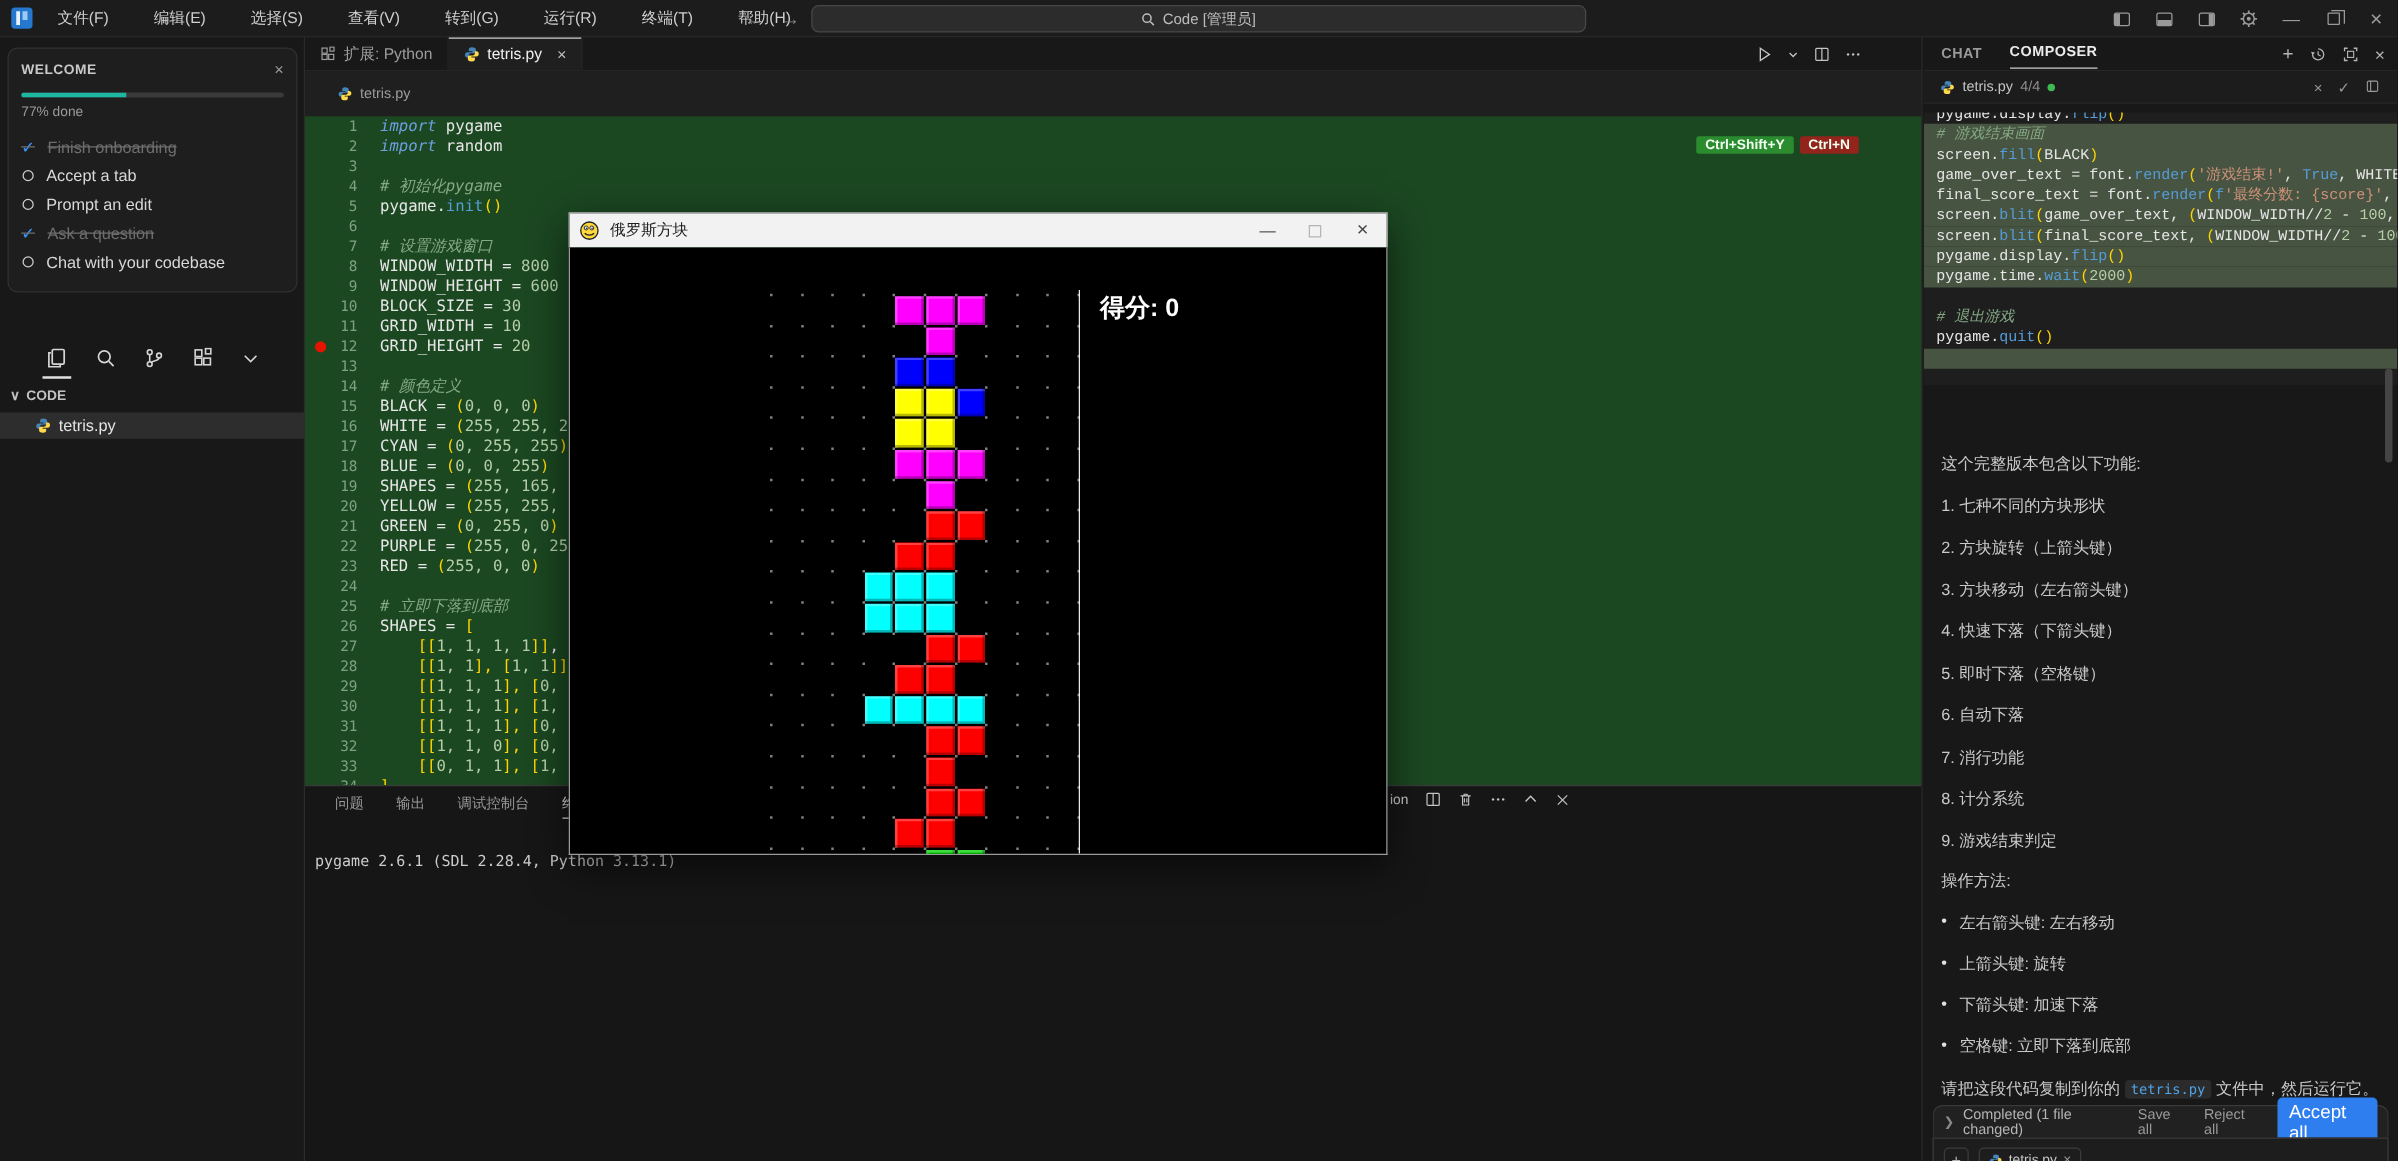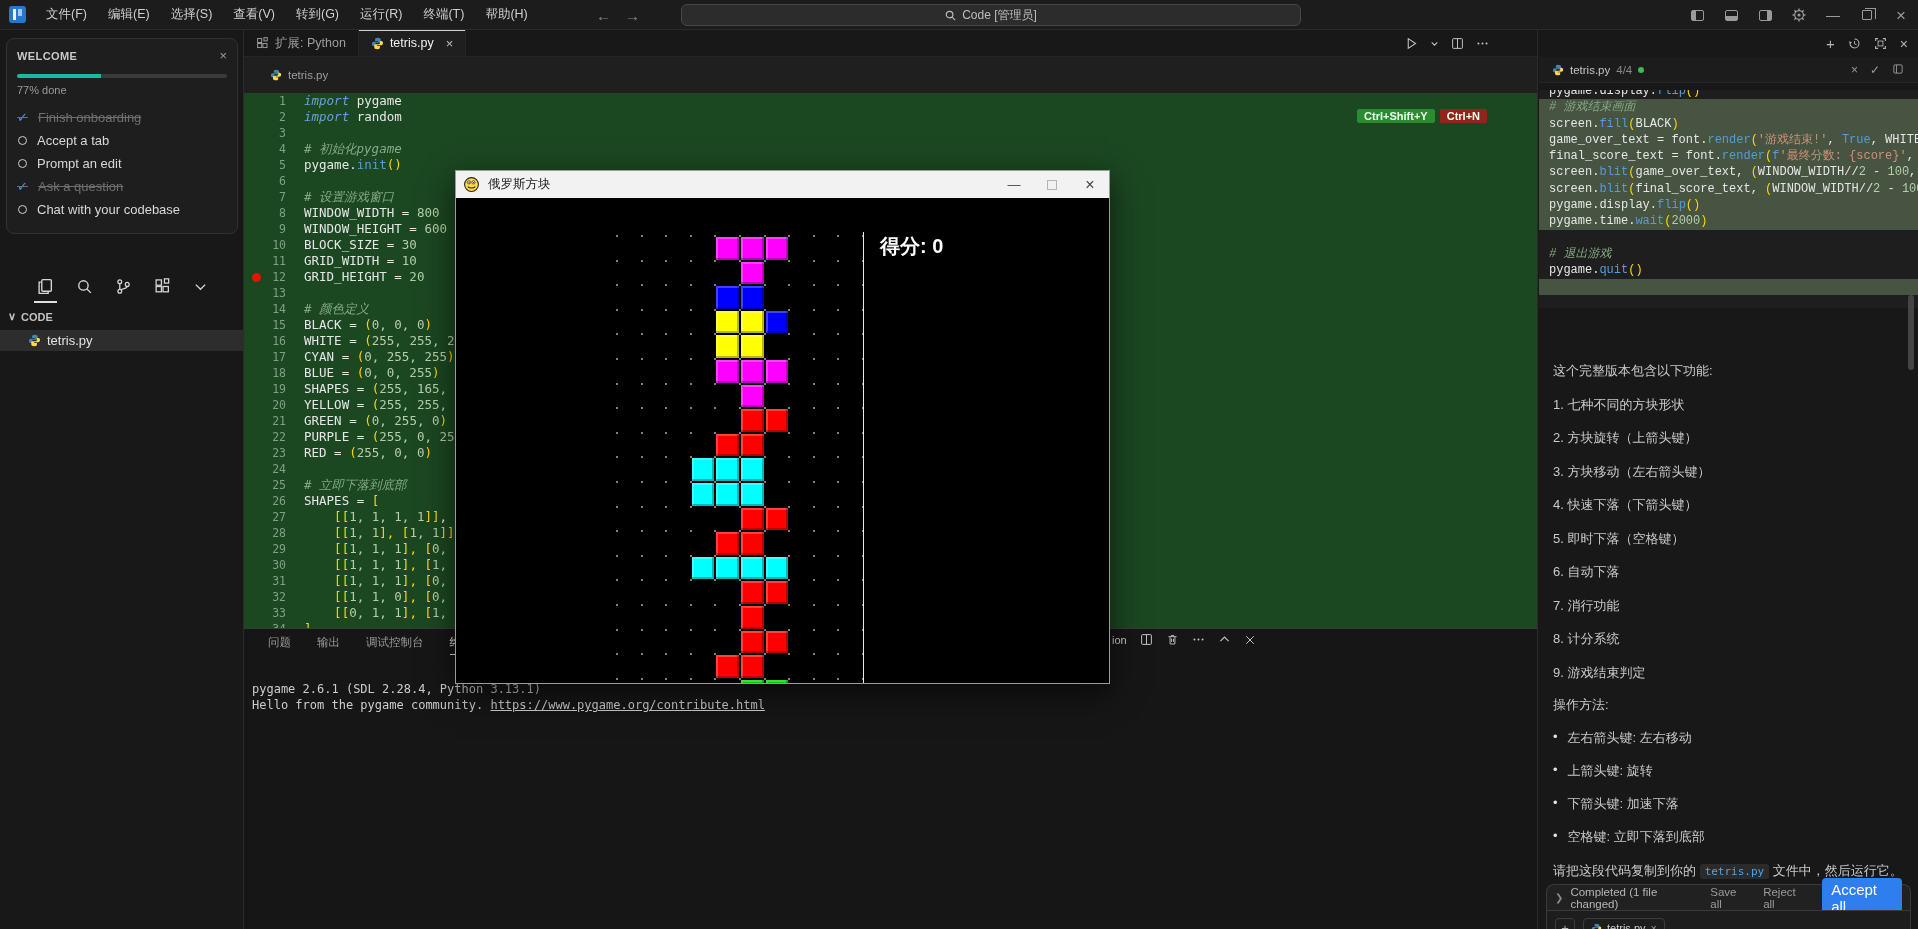--- a/index.html
+++ b/index.html
@@ -5,24 +5,24 @@
   * { margin:0; padding:0; box-sizing:border-box; }
   html,body { width:1918px; height:929px; overflow:hidden; background:#111; }
   body { font-family:"Liberation Sans", sans-serif; position:relative; }
   .app { position:absolute; inset:0; background:#181818; }
 
   
   .titlebar { position:absolute; left:0; top:0; width:1918px; height:30px; background:#1c1c1c; border-bottom:1px solid #2b2b2b; display:flex; align-items:center; }
   .logo { width:17px; height:17px; margin:0 10px 0 9px; background:#2677ce; border-radius:3px; position:relative; }
   .logo:before { content:""; position:absolute; left:4px; top:3px; width:3px; height:11px; background:#eaf4ff; }
   .logo:after { content:""; position:absolute; left:9px; top:3px; width:4px; height:7px; background:#9ccaf5; }
-  .menu { display:flex; gap:1px; }
+  .menu { display:flex; gap:16px; }
   .menu-item { color:#cfcfcf; font-size:12.5px; padding:4px 10px; border-radius:5px; cursor:default; }
   .nav-arrows { position:absolute; left:596px; top:0; height:30px; display:flex; align-items:center; gap:14px; color:#8a8a8a; font-size:15px; }
-  .searchbox { position:absolute; left:649px; top:4px; width:620px; height:22px; background:#2c2c2c; border:1px solid #474747; border-radius:6px; color:#bdbdbd; font-size:12px; display:flex; align-items:center; justify-content:center; gap:6px;margin-left:32px; }
+  .searchbox { position:absolute; left:649px; top:4px; width:620px; height:22px; background:#2c2c2c; border:1px solid #474747; border-radius:6px; color:#bdbdbd; font-size:12px; display:flex; align-items:center; justify-content:center; gap:6px; }
   .win-icons { position:absolute; right:0; top:0; height:30px; display:flex; align-items:center; }
   .wi { width:34px; height:30px; display:flex; align-items:center; justify-content:center; color:#9a9a9a; }
   .lay { width:13px; height:11px; border:1px solid #9a9a9a; border-radius:2px; position:relative; }
   .lay.l:before { content:""; position:absolute; left:0; top:0; bottom:0; width:4px; background:#9a9a9a; }
   .lay.b:before { content:""; position:absolute; left:0; right:0; bottom:0; height:4px; background:#9a9a9a; }
   .lay.r:before { content:""; position:absolute; right:0; top:0; bottom:0; width:4px; background:#9a9a9a; }
   .glyph { font-size:14px; line-height:1; }
   .restore { width:10px; height:10px; border:1px solid #9a9a9a; border-radius:1px; position:relative; }
   .restore:before { content:""; position:absolute; left:2px; top:-3px; width:10px; height:10px; border:1px solid #9a9a9a; border-left:none; border-bottom:none; }
 
@@ -383,21 +383,20 @@
         <svg width="13" height="13" viewBox="0 0 16 16">
             <polyline points="3,10 8,5 13,10" fill="none" stroke="#c5c5c5" stroke-width="1.4"></polyline>
           </svg>
         <svg width="12" height="12" viewBox="0 0 16 16">
             <line x1="3" y1="3" x2="13" y2="13" stroke="#c5c5c5" stroke-width="1.3"></line>
             <line x1="13" y1="3" x2="3" y2="13" stroke="#c5c5c5" stroke-width="1.3"></line>
           </svg>
       </div>
       <div class="term" id="term">
           <div class="code-line"><span class="tok-w">pygame 2.6.1 (SDL 2.28.4, Python 3.13.1)</span></div>
-          <div class="code-line"><span class="tok-w">Hello from the pygame community. </span><span class="tok-link">https://www.pygame.org/contribute.html</span></div>
         </div>
     </div>
   </div>
 
   <div class="tetris">
     <div class="tetris-titlebar">
       <svg width="17" height="17" viewBox="0 0 16 16" style="margin-left:7px">
           <circle cx="8" cy="8" r="6.5" fill="#ffd83d" stroke="#222" stroke-width="1"></circle>
           <circle cx="5.6" cy="6" r="1.5" fill="#fff" stroke="#222" stroke-width=".7"></circle>
           <circle cx="9.8" cy="6" r="1.5" fill="#fff" stroke="#222" stroke-width=".7"></circle>
@@ -665,20 +664,24 @@
         <div class="cell" style="left: 285px; top: 432.6px; width: 22.6px; height: 22.6px; background: rgb(255, 0, 0);"></div>
         <div class="cell" style="left: 309.6px; top: 432.6px; width: 22.6px; height: 22.6px; background: rgb(255, 0, 0);"></div>
         <div class="cell" style="left: 260.4px; top: 457.2px; width: 22.6px; height: 22.6px; background: rgb(255, 0, 0);"></div>
         <div class="cell" style="left: 285px; top: 457.2px; width: 22.6px; height: 22.6px; background: rgb(255, 0, 0);"></div>
         <div class="cell" style="left: 285px; top: 481.8px; width: 22.6px; height: 22.6px; background: rgb(0, 204, 0);"></div>
         <div class="cell" style="left: 309.6px; top: 481.8px; width: 22.6px; height: 22.6px; background: rgb(0, 204, 0);"></div>
       </div>
   </div>
 
   <div class="rpanel">
+    <div class="rp-head" id="rp-head">
+        <div class="rp-tab">CHAT</div>
+        <div class="rp-tab active">COMPOSER</div>
+      </div>
     <div class="rp-head-icons">
       <span style="font-size:15px">+</span>
       <svg width="13" height="13" viewBox="0 0 16 16">
           <path d="M8 2.5 A5.5 5.5 0 1 1 2.5 8" fill="none" stroke="#b5b5b5" stroke-width="1.3"></path>
           <polygon points="1,5.5 2.6,9 4.8,6.2" fill="#b5b5b5"></polygon>
           <path d="M8 5 L8 8.3 L10.5 9.6" fill="none" stroke="#b5b5b5" stroke-width="1.2"></path>
         </svg>
       <svg width="13" height="13" viewBox="0 0 16 16">
           <path d="M2 5 L2 2 L5 2 M11 2 L14 2 L14 5 M14 11 L14 14 L11 14 M5 14 L2 14 L2 11" fill="none" stroke="#b5b5b5" stroke-width="1.3"></path>
           <rect x="5" y="5" width="6" height="6" fill="none" stroke="#b5b5b5" stroke-width="1.1"></rect>

